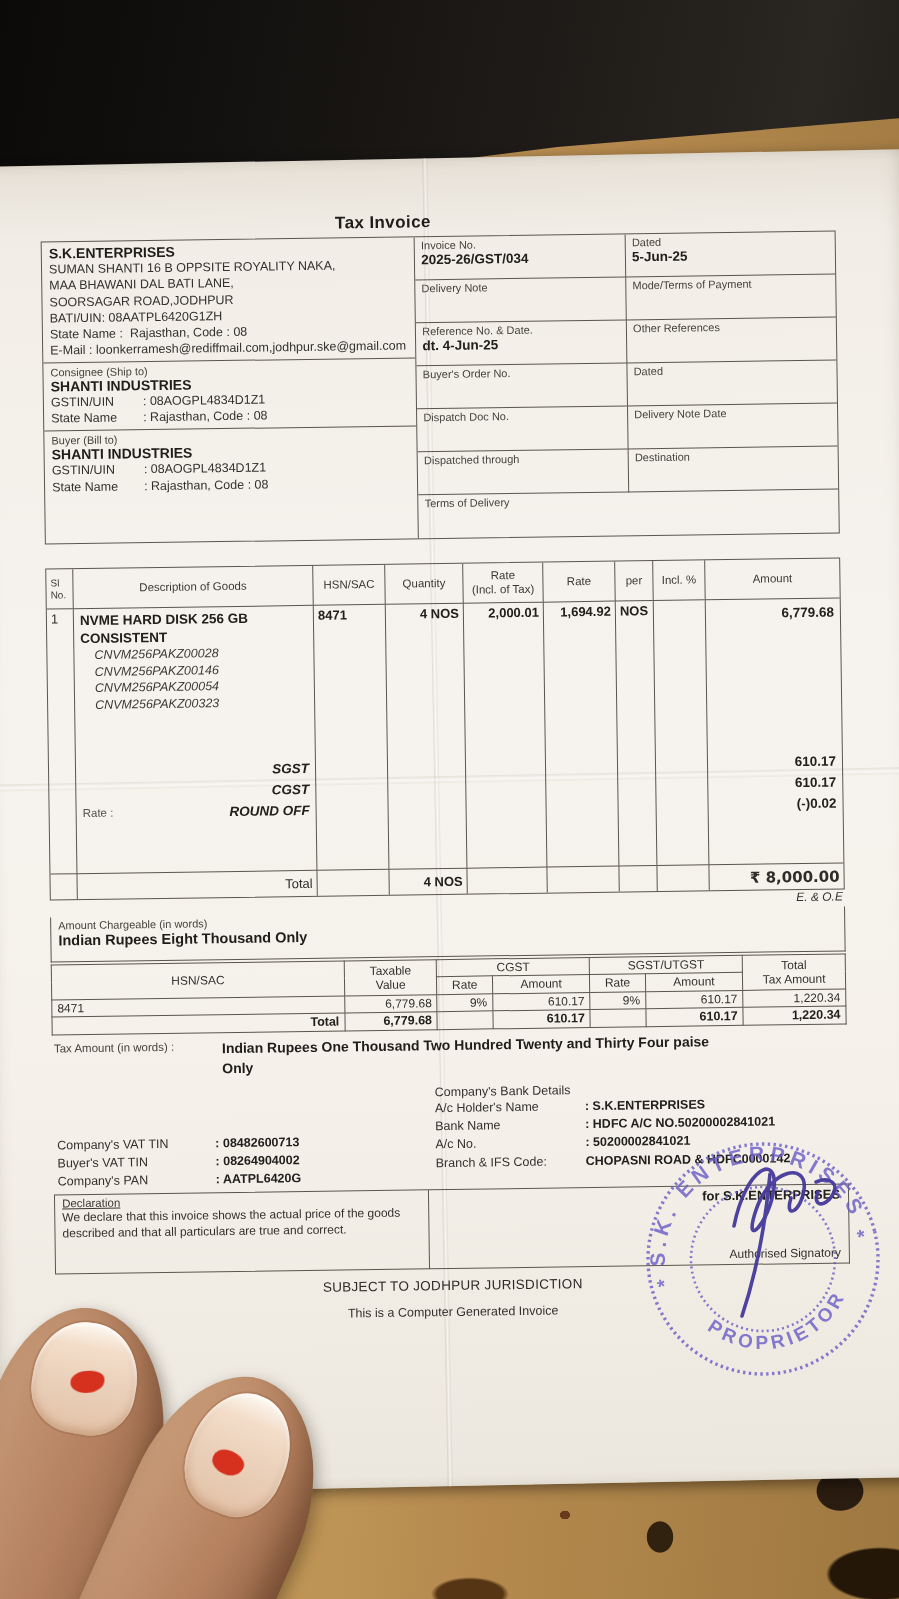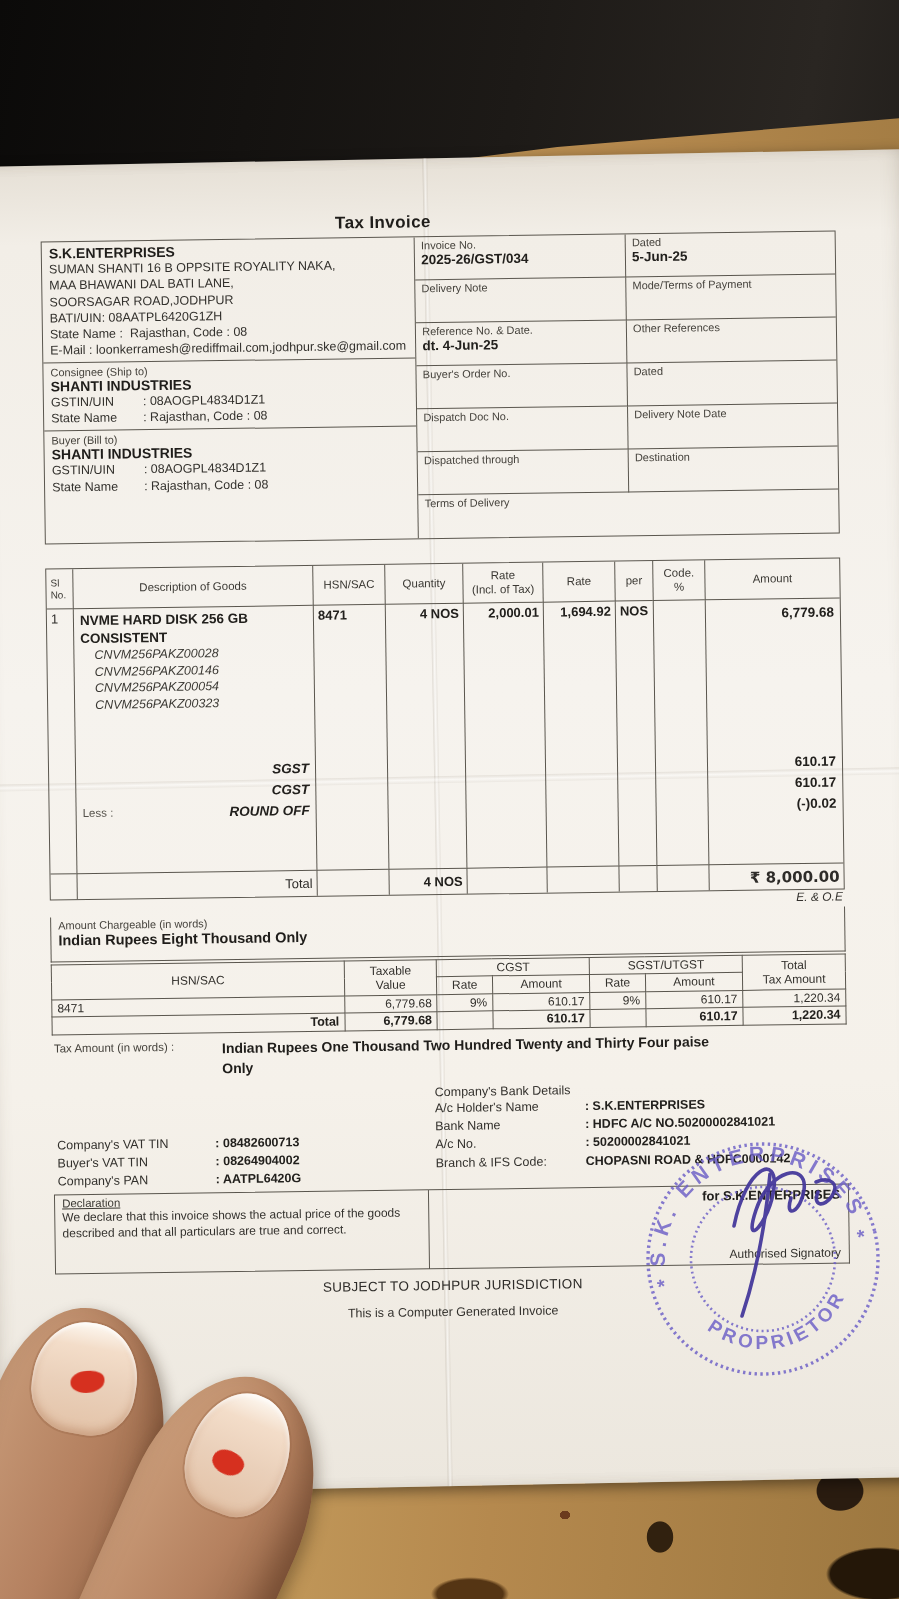--- a/index.html
+++ b/index.html
@@ -253,36 +253,36 @@
         </div>
       <div class="ic ihead">Description of Goods</div>
       <div class="ic ihead">HSN/SAC</div>
       <div class="ic ihead">Quantity</div>
       <div class="ic ihead">
           <div>Rate</div>
           <div>(Incl. of Tax)</div>
         </div>
       <div class="ic ihead">Rate</div>
       <div class="ic ihead">per</div>
-      <div class="ic ihead">Code. %</div>
+      <div class="ic ihead">Incl. %</div>
       <div class="ic ihead">Amount</div>
 
       <div class="ic first ibody">1</div>
       <div class="ic ibody col2body">
         <div class="iname">NVME HARD DISK 256 GB</div>
         <div class="iname">CONSISTENT</div>
         <div class="serial">CNVM256PAKZ00028</div>
         <div class="serial">CNVM256PAKZ00146</div>
         <div class="serial">CNVM256PAKZ00054</div>
         <div class="serial">CNVM256PAKZ00323</div>
         <div class="grow"></div>
         <div class="chline">SGST</div>
         <div class="chline">CGST</div>
         <div class="chline lessrow">
-          <span class="less">Less :</span>
+          <span class="less">Rate :</span>
           <span>ROUND OFF</span>
         </div>
         <div class="bpad"></div>
       </div>
       <div class="ic ibody val">8471</div>
       <div class="ic ibody val rt">4 NOS</div>
       <div class="ic ibody val rt">2,000.01</div>
       <div class="ic ibody val rt">1,694.92</div>
       <div class="ic ibody val">NOS</div>
       <div class="ic ibody"></div>

